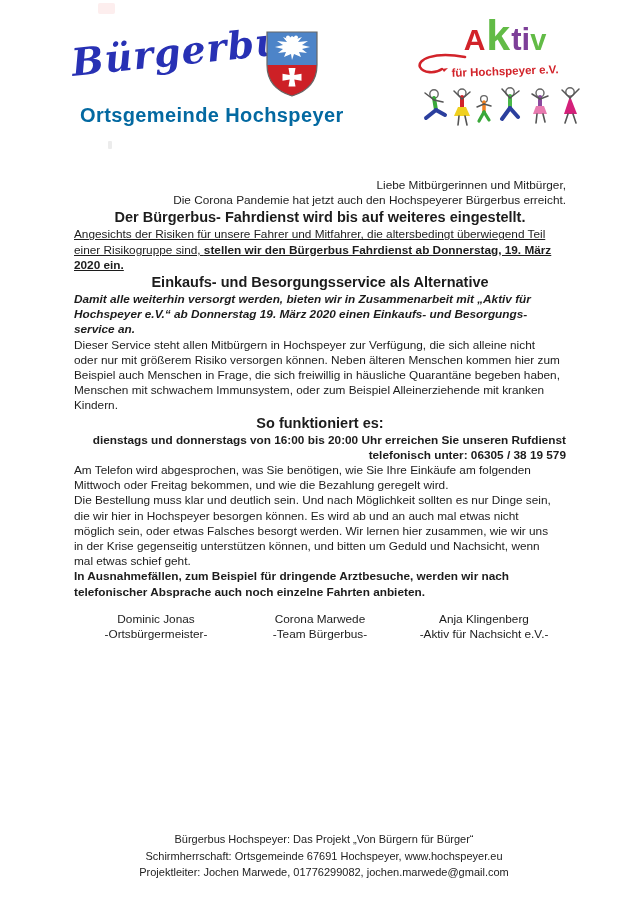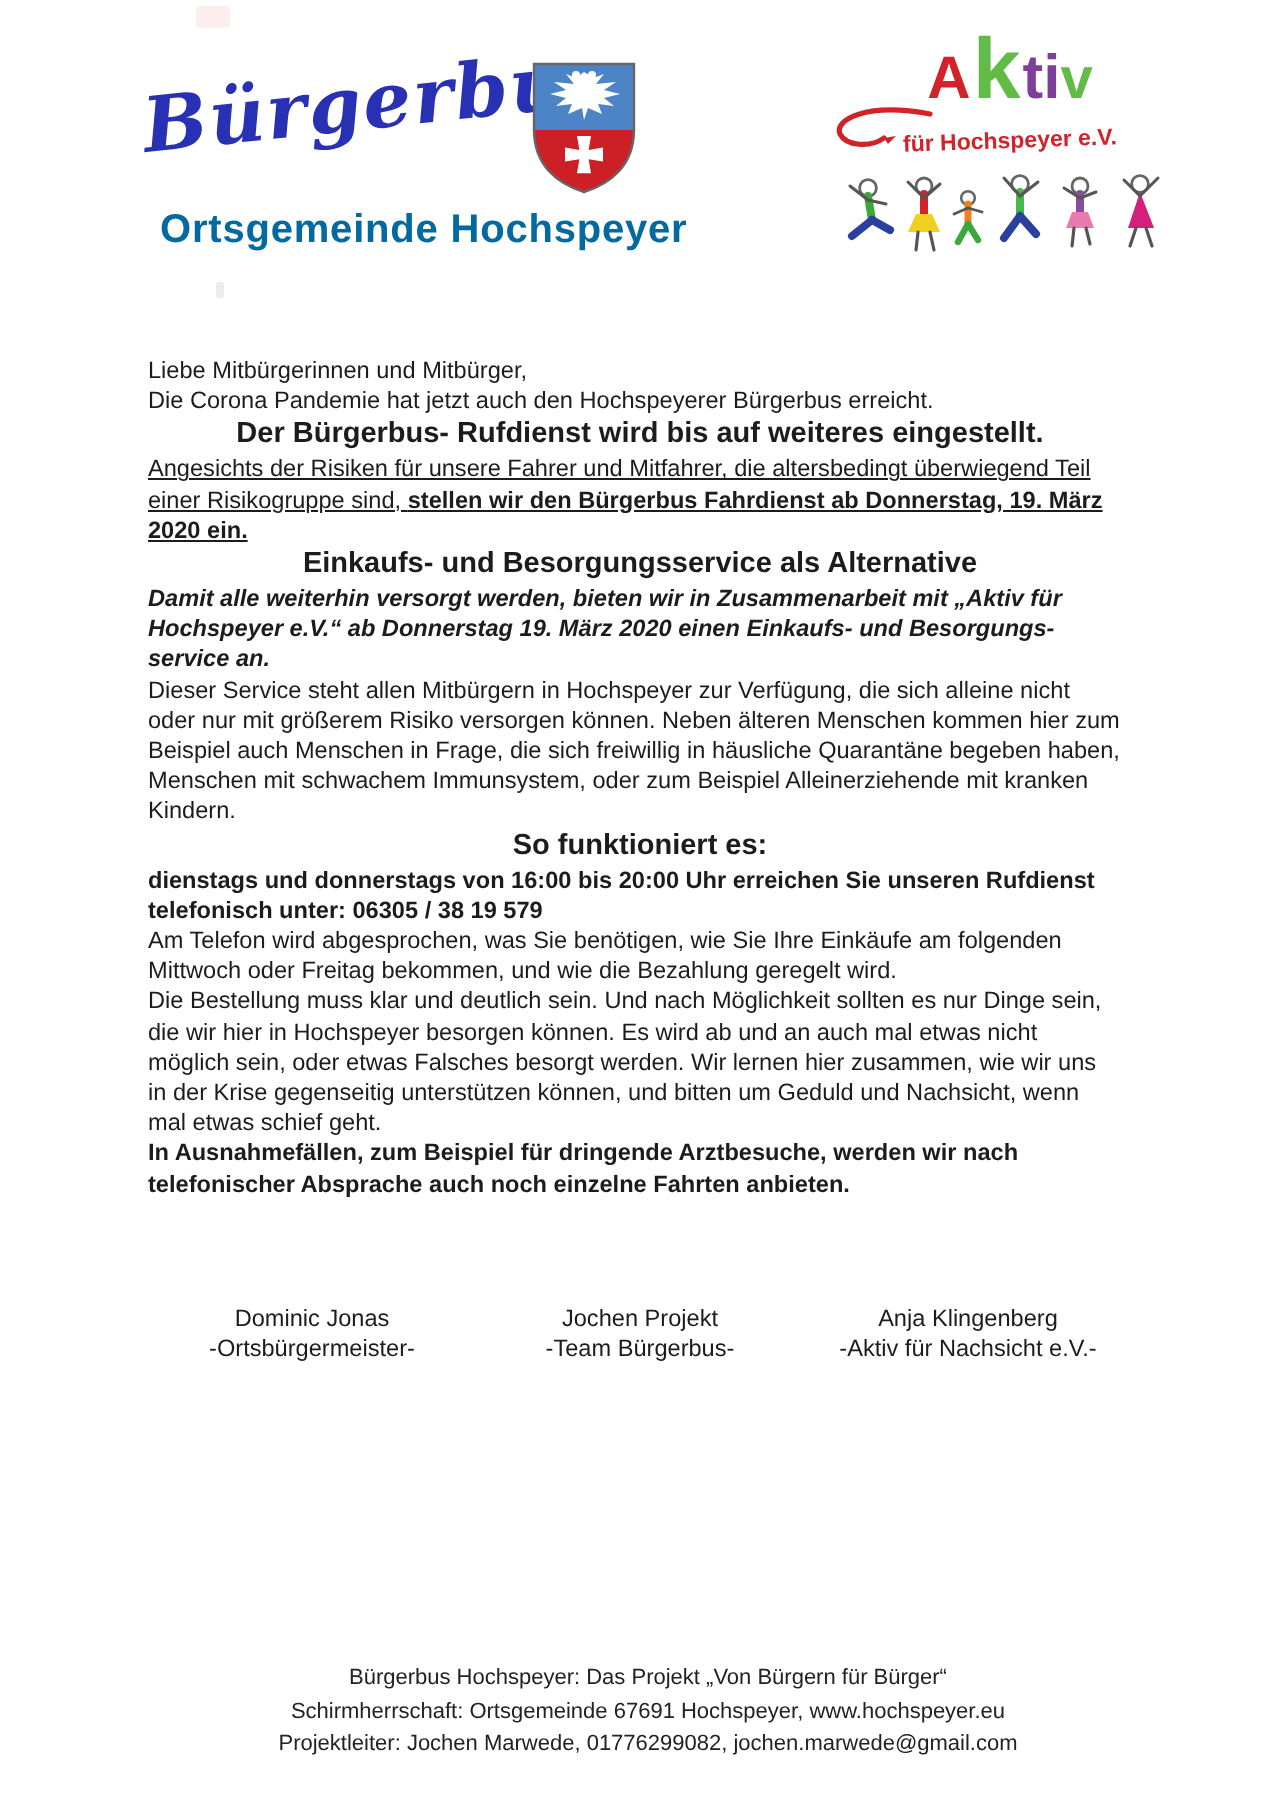--- a/index.html
+++ b/index.html
@@ -32,32 +32,32 @@
   .ak-i { font-size:31px; color:#7d3f98; }
   .ak-v { font-size:29px; color:#62bb46; }
   .aktiv-sub { position:relative; margin-top:-5px; font-size:11.5px; font-weight:bold;
     color:#d2232a; transform:rotate(-2deg); }
   .swoosh { position:absolute; left:0px; top:38px; }
   .figures { margin-top:5px; }
   
   .content { position:absolute; left:74px; top:178px; width:492px;
     font-size:11.8px; line-height:15.2px; }
   .content p { margin:0; white-space:pre-line; }
-  .center { text-align:left; }
+  .center { text-align:right; }
   .hl { font-size:14.5px; font-weight:bold; text-align:center; line-height:19px; }
   .b { font-weight:bold; }
   .mt-sal { margin-top:4px; }  .mt-intro { margin-top:30px; }
   .mt-hl1 { margin-top:19px; } .mt-p1 { margin-top:12px;text-decoration:underline; }
   .mt-hl2 { margin-top:9px; }  .mt-p2 { margin-top:5px;font-style:italic; }
   .mt-p3 { margin-top:11px; }  .mt-hl3 { margin-top:7px; }
   .mt-hot { margin-top:4px; }  .mt-p4 { margin-top:7px; }
   .mt-p5 { margin-top:12px; }  .mt-p6 { margin-top:5px; }
   .mt-close { margin-top:15px; }
   .sig-row { display:flex; margin-top:12px; }
-  .sig-col { flex:1; text-align:center; line-height:15.2px;margin-top:40px; }
+  .sig-col { flex:1; text-align:center; line-height:15.2px; }
   
   .footer { position:absolute; left:12px; right:0; top:831px; text-align:center;
     font-size:11px; line-height:16.5px; color:#222; }
 </style>
 </head>
 <body>
 
 <div class="page">
 
   <div class="smudge"></div>
@@ -153,21 +153,21 @@
         </g>
       </svg>
     </div>
   </div>
 
   <div class="content">
     <p class="center mt-sal">Liebe Mitbürgerinnen und Mitbürger,</p>
 
     <p class="center mt-intro">Die Corona Pandemie hat jetzt auch den Hochspeyerer Bürgerbus erreicht.</p>
 
-    <p class="hl mt-hl1">Der Bürgerbus- Rufdienst wird bis auf weiteres eingestellt.</p>
+    <p class="hl mt-hl1">Der Bürgerbus- Fahrdienst wird bis auf weiteres eingestellt.</p>
 
     <p class="mt-p1"><span>Angesichts der Risiken für unsere Fahrer und Mitfahrer, die altersbedingt überwiegend Teil
 einer Risikogruppe sind, </span><span class="b">stellen wir den Bürgerbus Fahrdienst ab Donnerstag, 19. März
 2020 ein.</span></p>
 
     <p class="hl mt-hl2">Einkaufs- und Besorgungsservice als Alternative</p>
 
     <p class="b mt-p2">Damit alle weiterhin versorgt werden, bieten wir in Zusammenarbeit mit „Aktiv für
 Hochspeyer e.V.“ ab Donnerstag 19. März 2020 einen Einkaufs- und Besorgungs-
 service an.</p>
@@ -195,21 +195,21 @@
     <p class="b mt-p6">In Ausnahmefällen, zum Beispiel für dringende Arztbesuche, werden wir nach
 telefonischer Absprache auch noch einzelne Fahrten anbieten.</p>
 
 
     <div class="sig-row">
       <div class="sig-col">
         <div>Dominic Jonas</div>
         <div>-Ortsbürgermeister-</div>
       </div>
       <div class="sig-col">
-        <div>Jochen Projekt</div>
+        <div>Corona Marwede</div>
         <div>-Team Bürgerbus-</div>
       </div>
       <div class="sig-col">
         <div>Anja Klingenberg</div>
         <div>-Aktiv für Nachsicht e.V.-</div>
       </div>
     </div>
   </div>
 
   <div class="footer">

